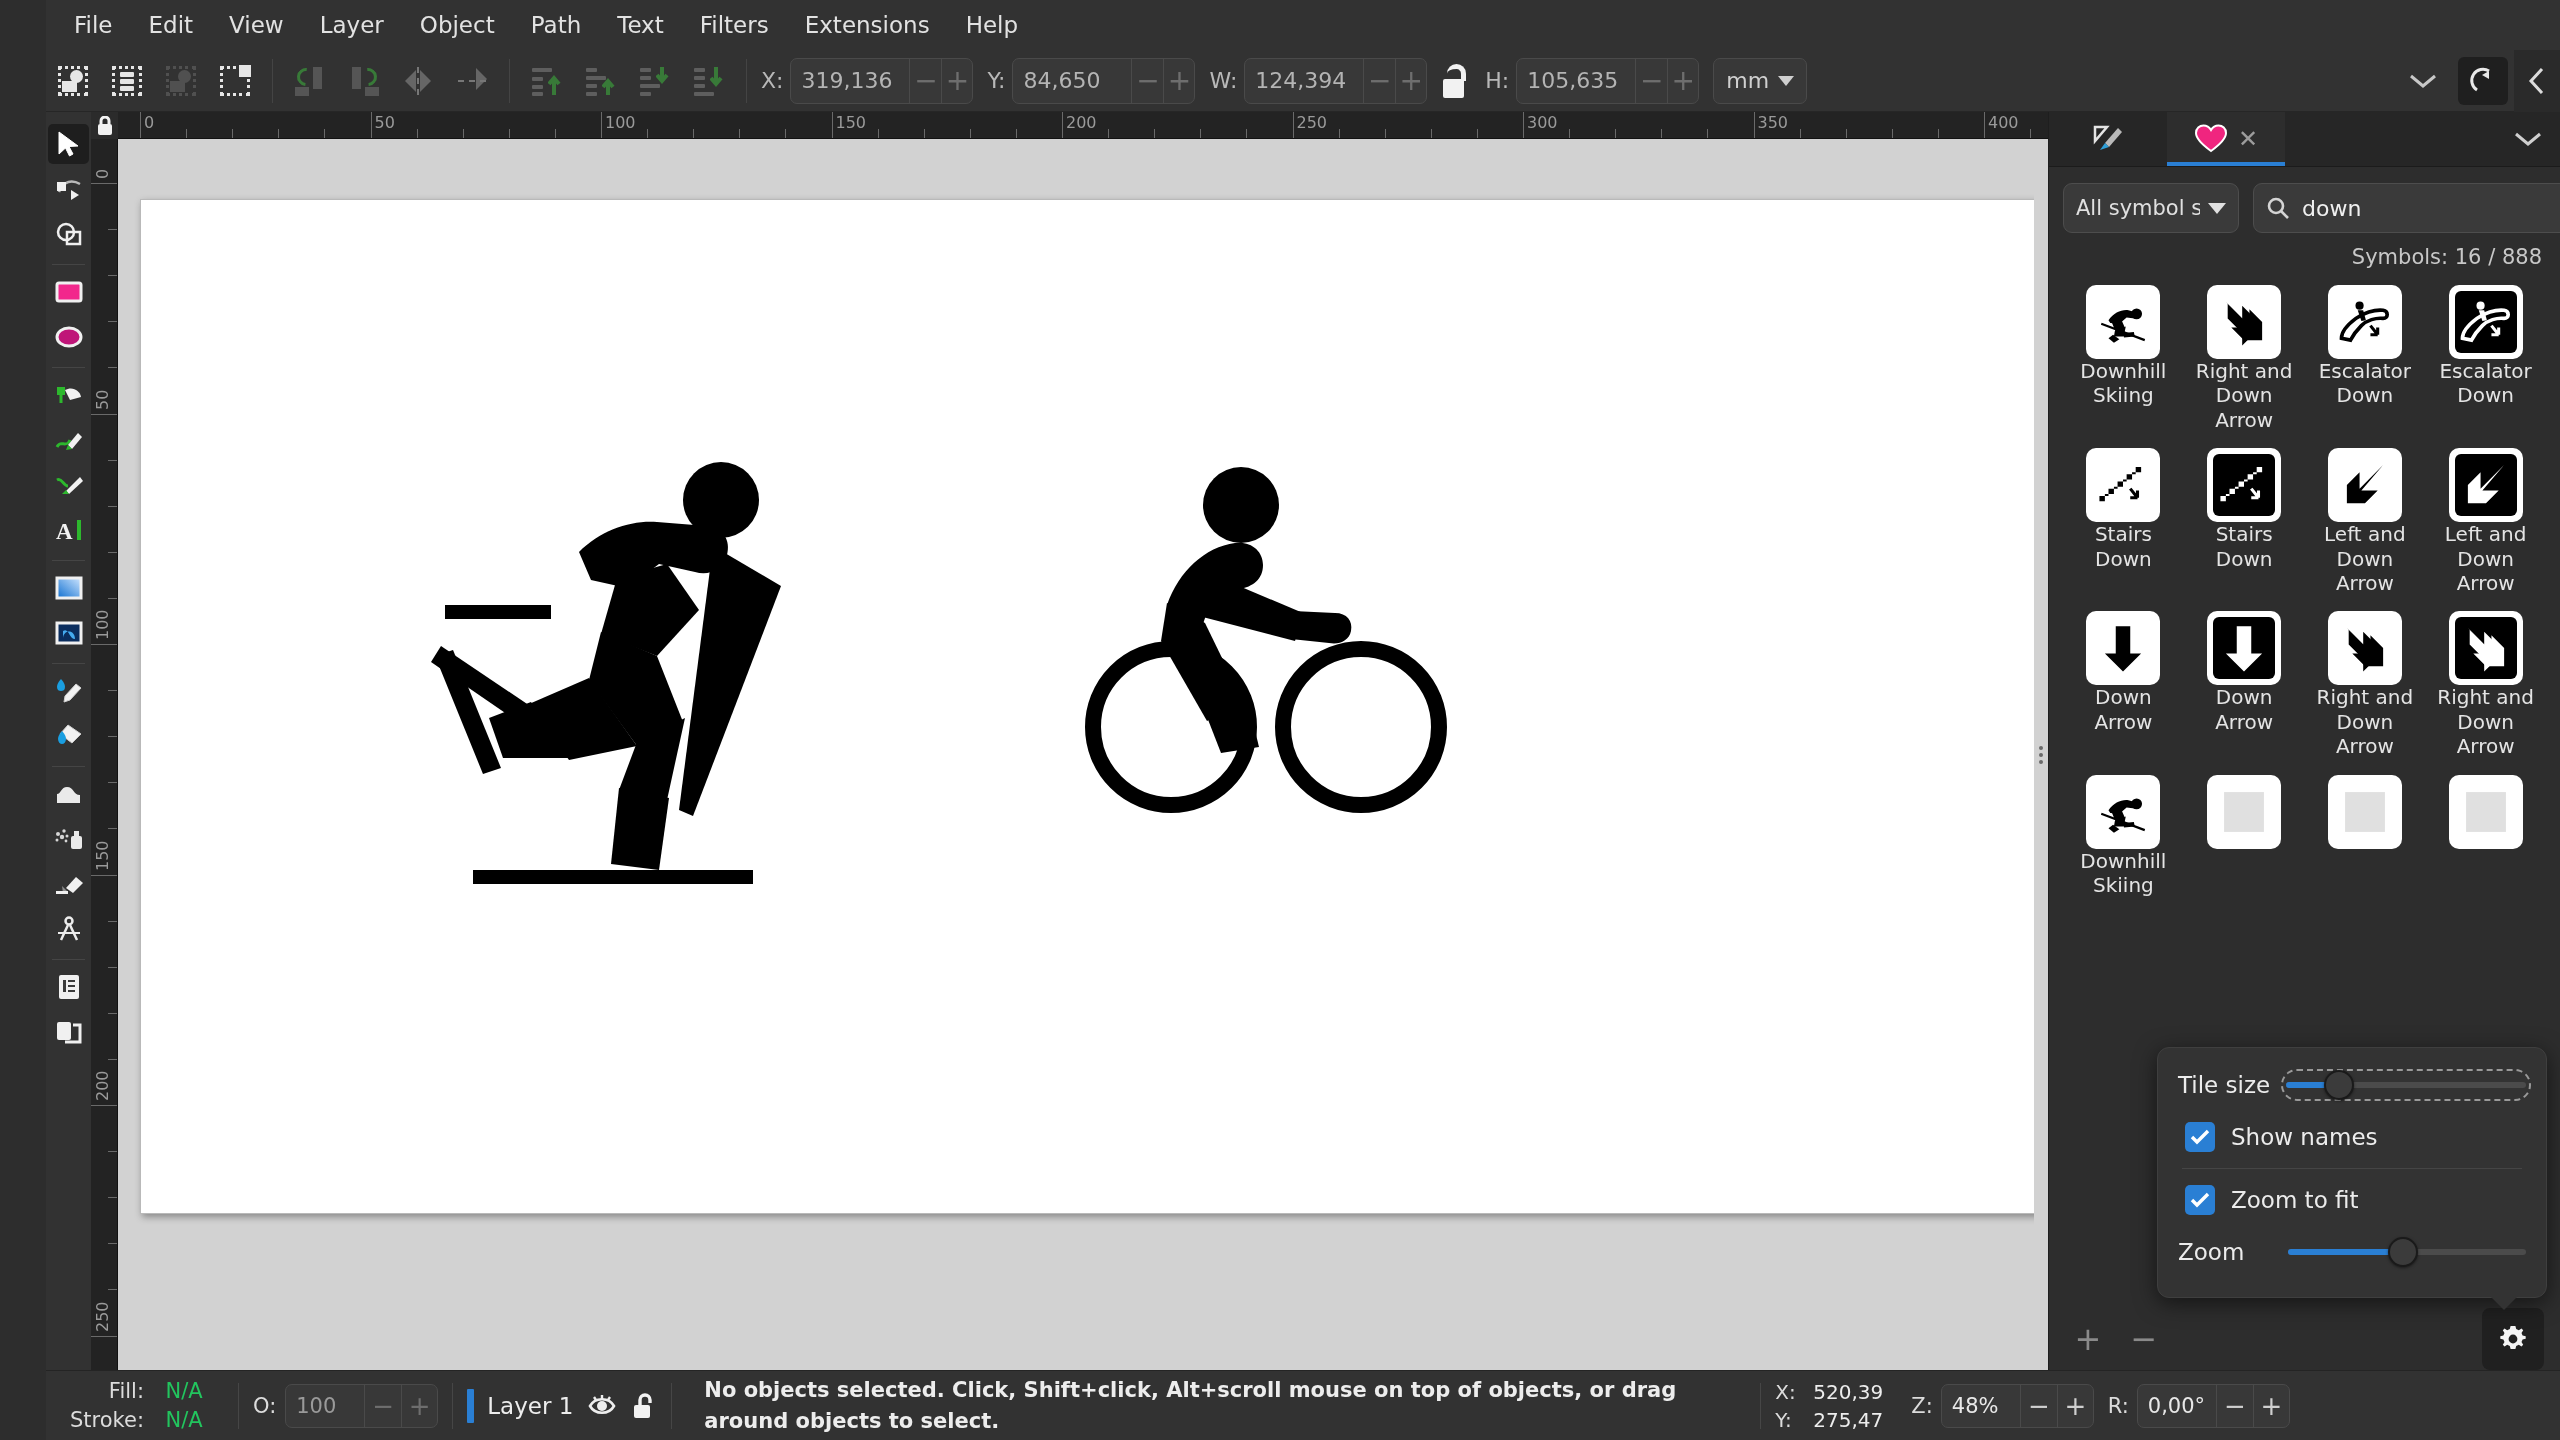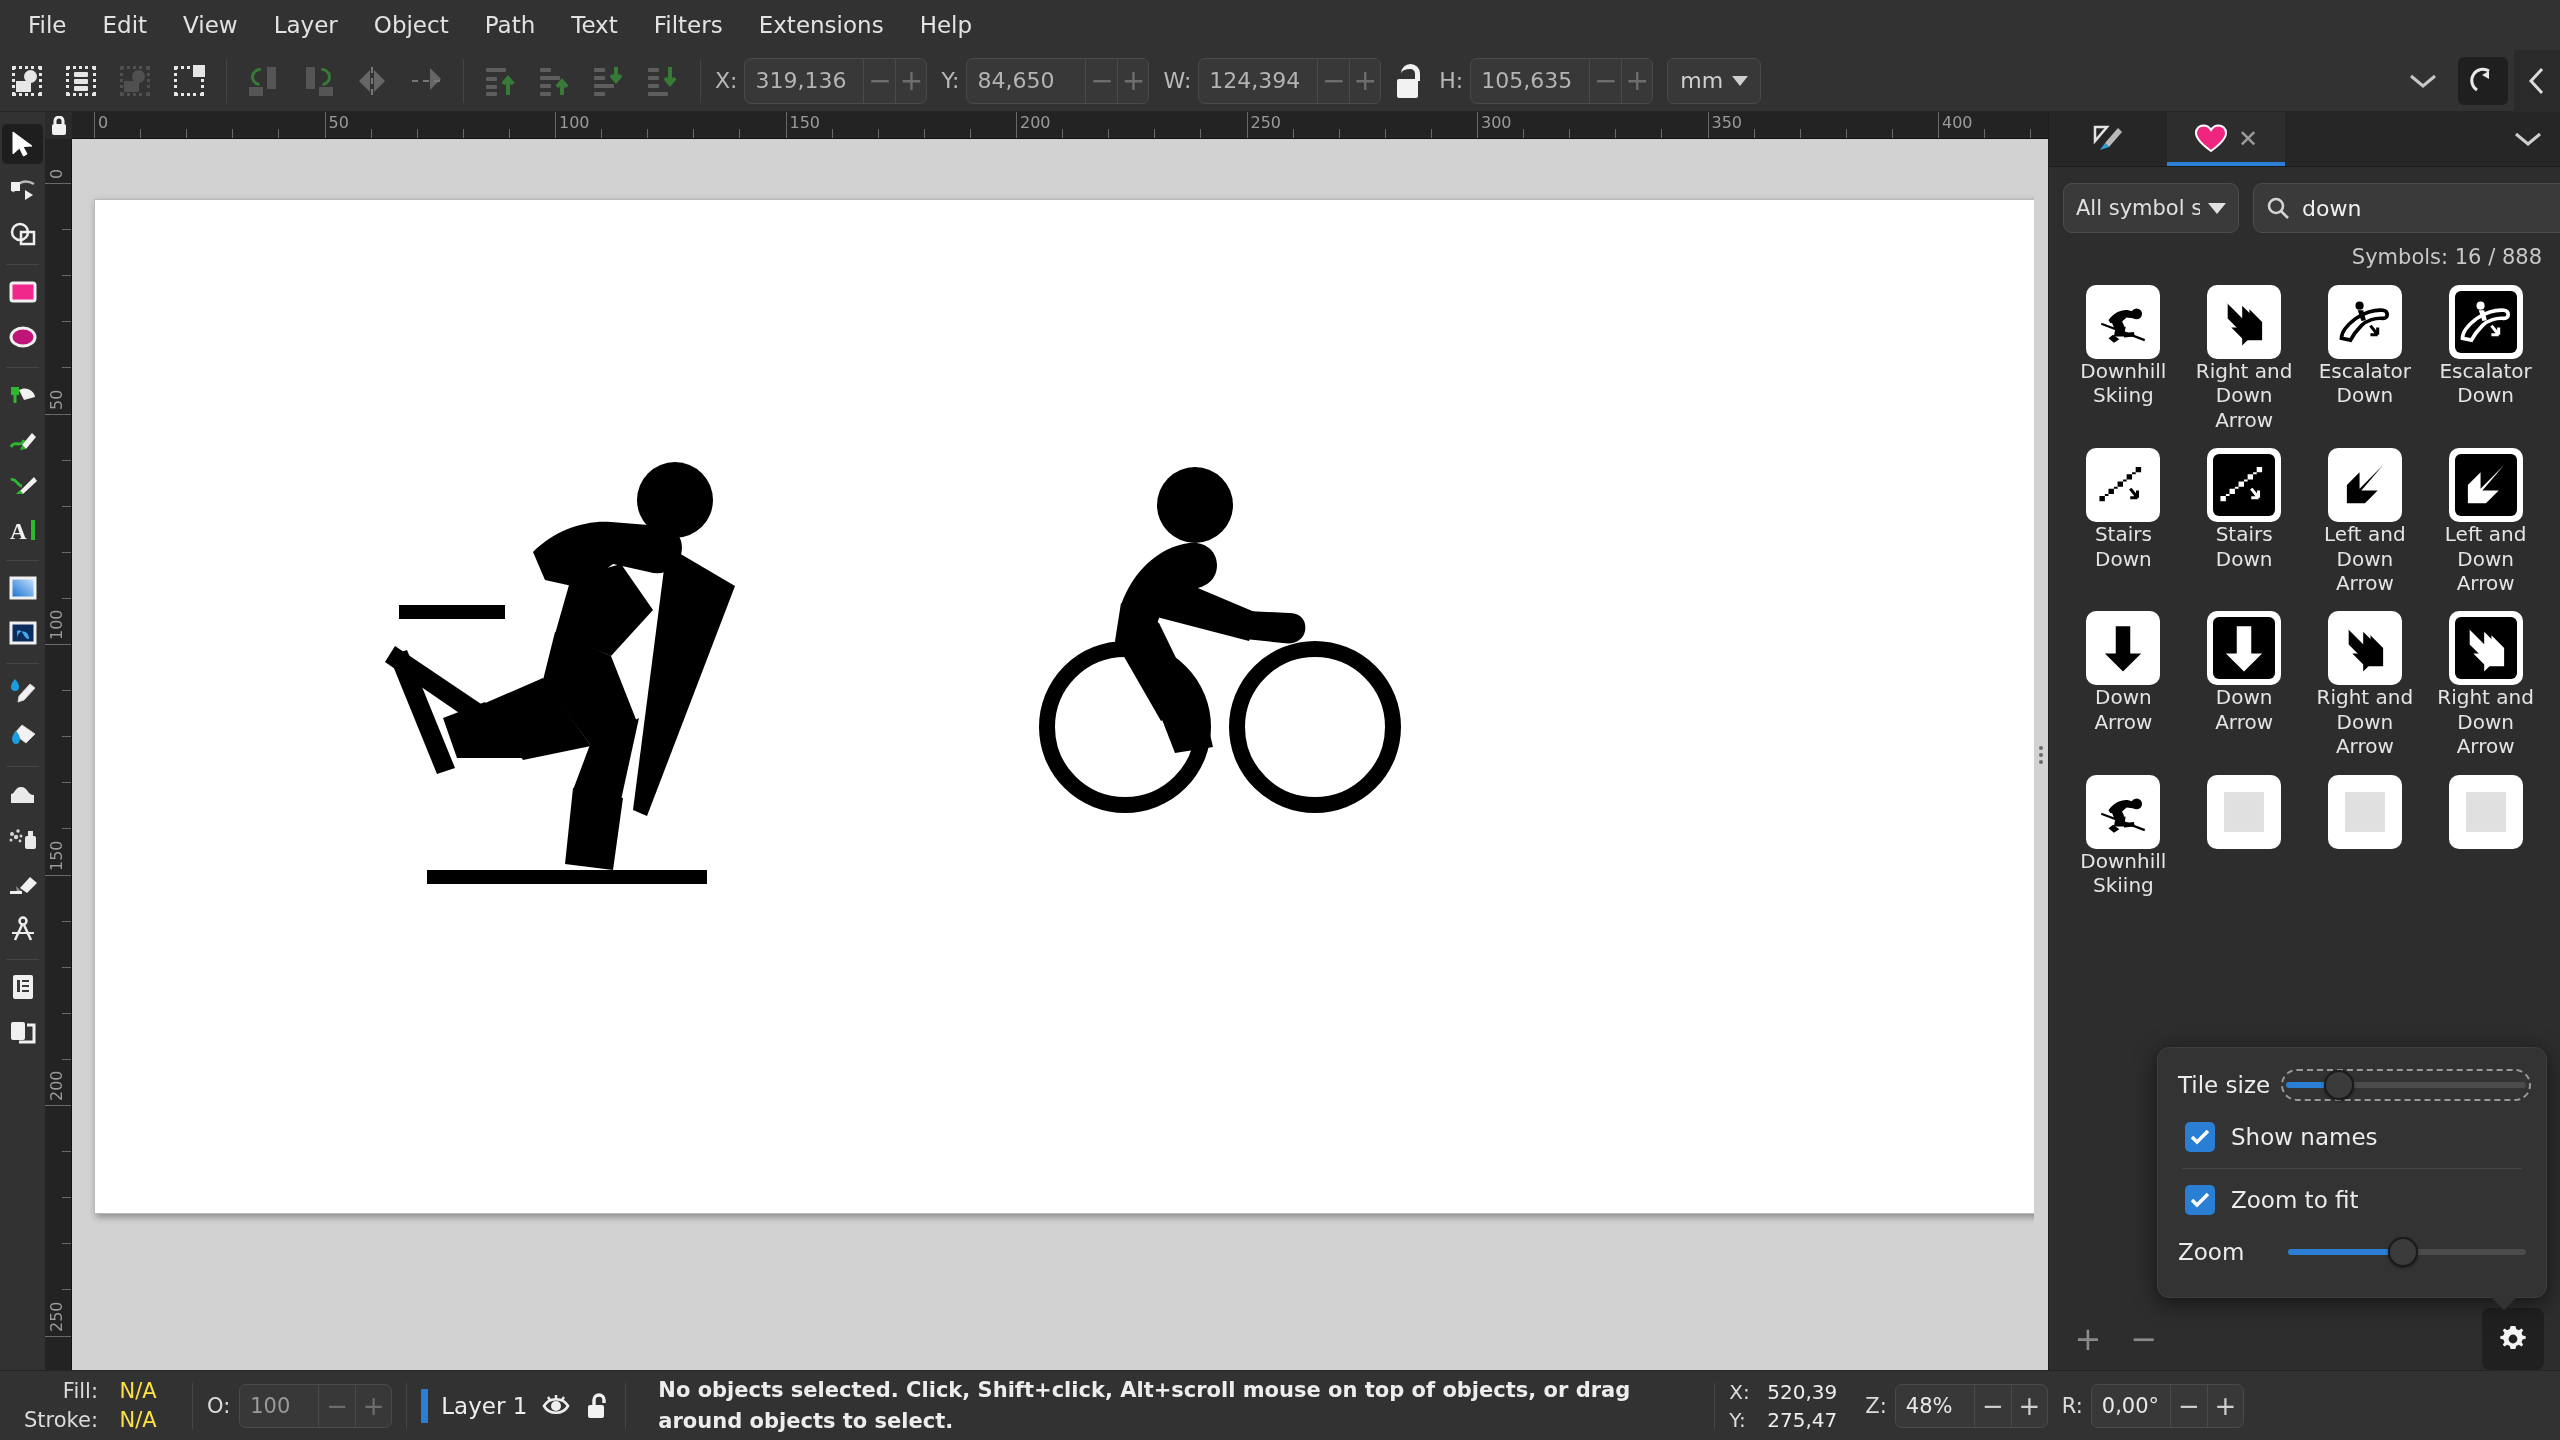--- a/index.html
+++ b/index.html
@@ -3,21 +3,21 @@
 <meta charset="utf-8">
 <style>
   * { margin:0; padding:0; box-sizing:border-box; }
   html,body { width:2560px; height:1440px; overflow:hidden; }
   body {
     background:#2d2d2d;
     font-family:"DejaVu Sans", sans-serif;
     color:#d8d8d8;
     -webkit-font-smoothing:antialiased;
   }
-  #app { width:2560px; height:1440px; display:flex; flex-direction:column; position:relative; }
+  #app { width:2560px; height:1440px; display:flex; flex-direction:column; position:relative;padding-left:46px; }
 
   
   .menubar {
     height:50px; background:#323232; display:flex; align-items:center;
     padding-left:10px; flex:0 0 50px;
   }
   .menu-item {
     font-size:23px; color:#e2e2e2; padding:6px 18px; cursor:default; white-space:nowrap;
   }
 
@@ -284,21 +284,21 @@
   .divider-h { height:1px; background:#454545; margin:16px 4px; }
 
   
   .statusbar {
     height:70px; flex:0 0 70px; background:#323232; display:flex; align-items:center;
     border-top:1px solid #242424; padding:0 14px;
   }
   .fillstroke { display:flex; flex-direction:column; font-size:21px; line-height:1.35; }
   .fsrow { display:flex; }
   .fsk { width:84px; text-align:right; color:#dcdcdc; }
-  .fsv { width:80px; text-align:center; color:#fde047; }
+  .fsv { width:80px; text-align:center; color:#22c55e; }
   .sb-sep { width:1px;height:46px;background:#464646;margin:0 14px; }
   .ospin { display:flex; align-items:center; gap:9px; }
   .layerbar { display:flex; align-items:center; gap:13px; }
   .bluebar { width:7px;height:34px;background:#2a7fd4;border-radius:1px; }
   .layername { font-size:23px; color:#ededed; }
   .statusmsg {
     flex:1 1 auto; font-size:21px; line-height:1.45; color:#ededed;
     padding:0 18px; max-width:1060px;font-weight:bold;
   }
   .coordblock { display:flex; flex-direction:column; font-size:20px; line-height:1.4; }

